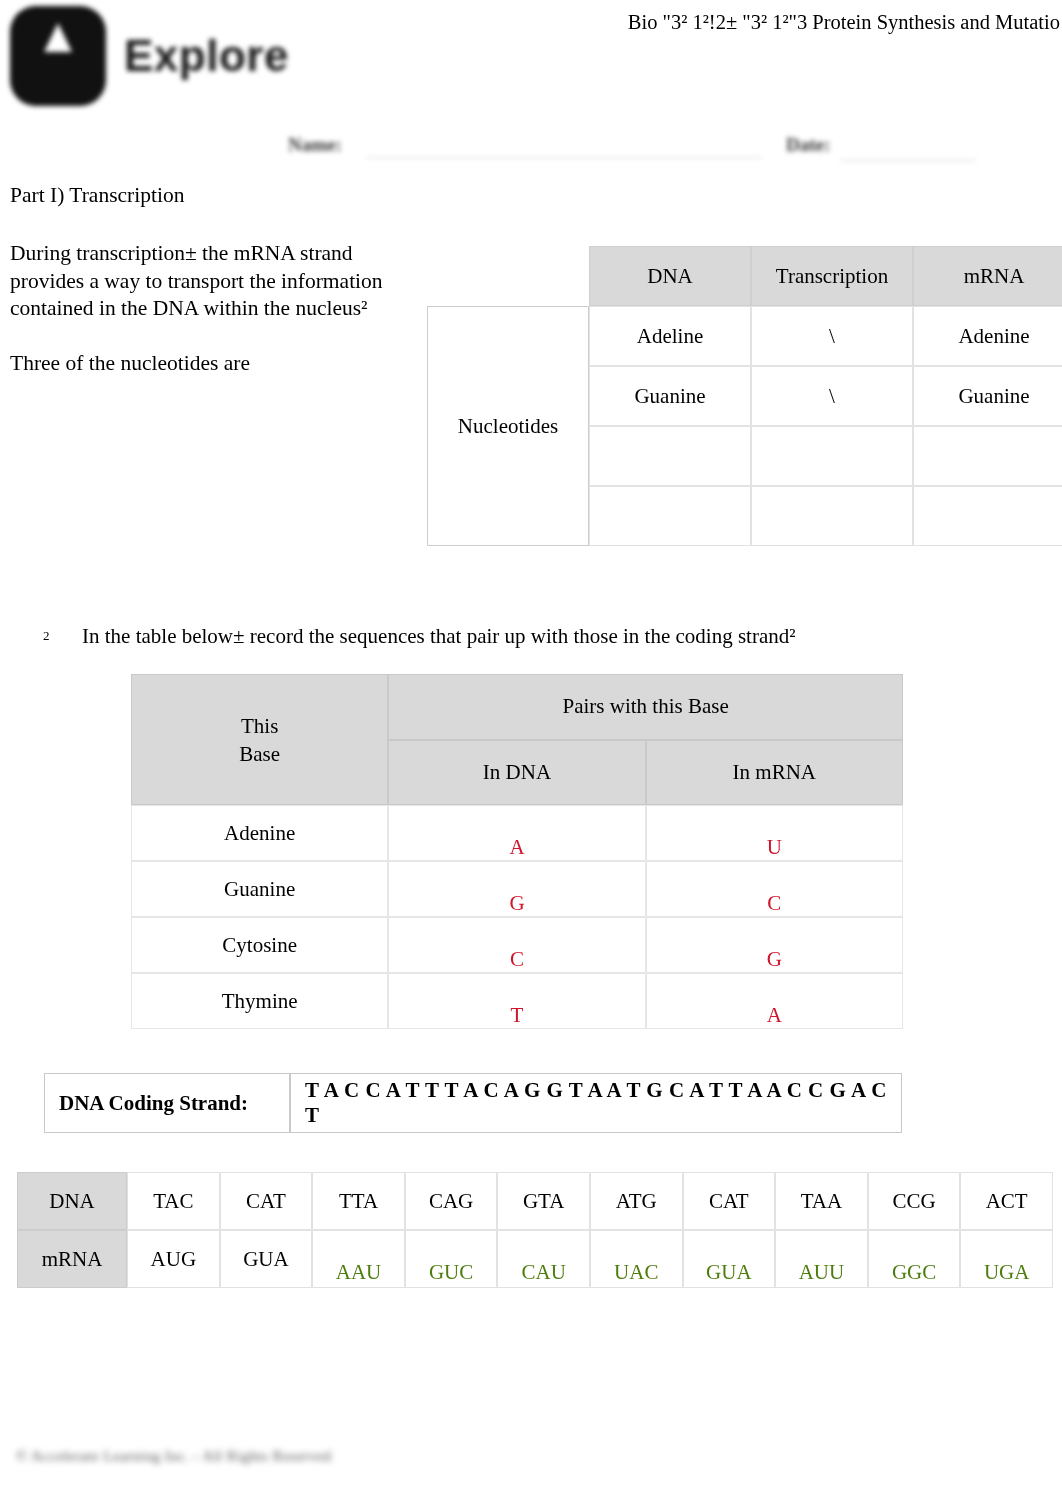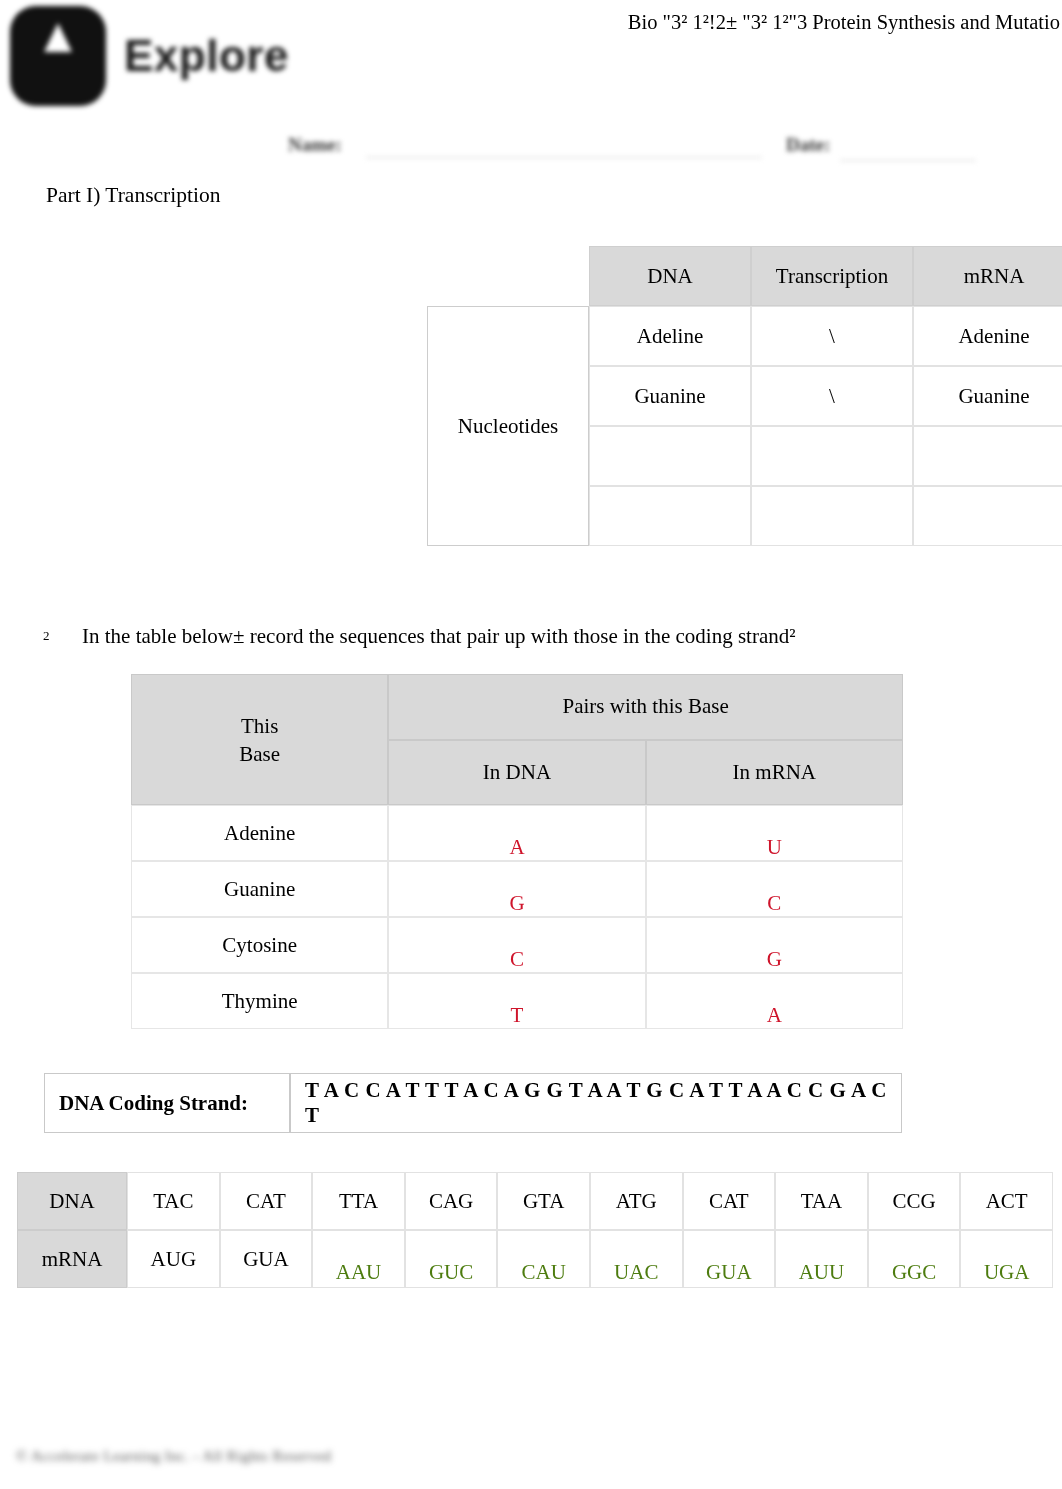--- a/index.html
+++ b/index.html
@@ -109,21 +109,20 @@
   .nd-name-label { left: 288px; top: 6px; }
   .nd-name-rule  { left: 366px; top: 29px; width: 396px; }
   .nd-date-label { left: 786px; top: 6px; }
   .nd-date-rule  { left: 840px; top: 32px; width: 136px; }
 
   
   .part-title {
     position: absolute;
     left: 10px; top: 183px;
     font-size: 21.5px;
-    margin-left: 36px;
   }
 
   .para-block {
     position: absolute;
     left: 10px; top: 240px;
     width: 400px;
     font-size: 21.5px;
     line-height: 27.5px;
   }
   .para-block p { margin: 0; }
@@ -296,20 +295,25 @@
 
   <div class="namedate">
     <span class="nd-label nd-name-label">Name:</span>
     <span class="nd-rule nd-name-rule"></span>
     <span class="nd-label nd-date-label">Date:</span>
     <span class="nd-rule nd-date-rule"></span>
   </div>
 
   <div class="part-title">Part I) Transcription</div>
 
+  <div class="para-block">
+    <p>During transcription± the mRNA strand provides a way to transport the information contained in the DNA within the nucleus²</p>
+    <div class="para-gap"></div>
+    <p>Three of the nucleotides are</p>
+  </div>
 
   <table class="tbl-nucleotides">
     <tbody>
         <tr>
       <td class="corner-blank"></td>
       <th class="hdr">DNA</th>
       <th class="hdr">Transcription</th>
       <th class="hdr">mRNA</th>
     </tr>
     <tr>

